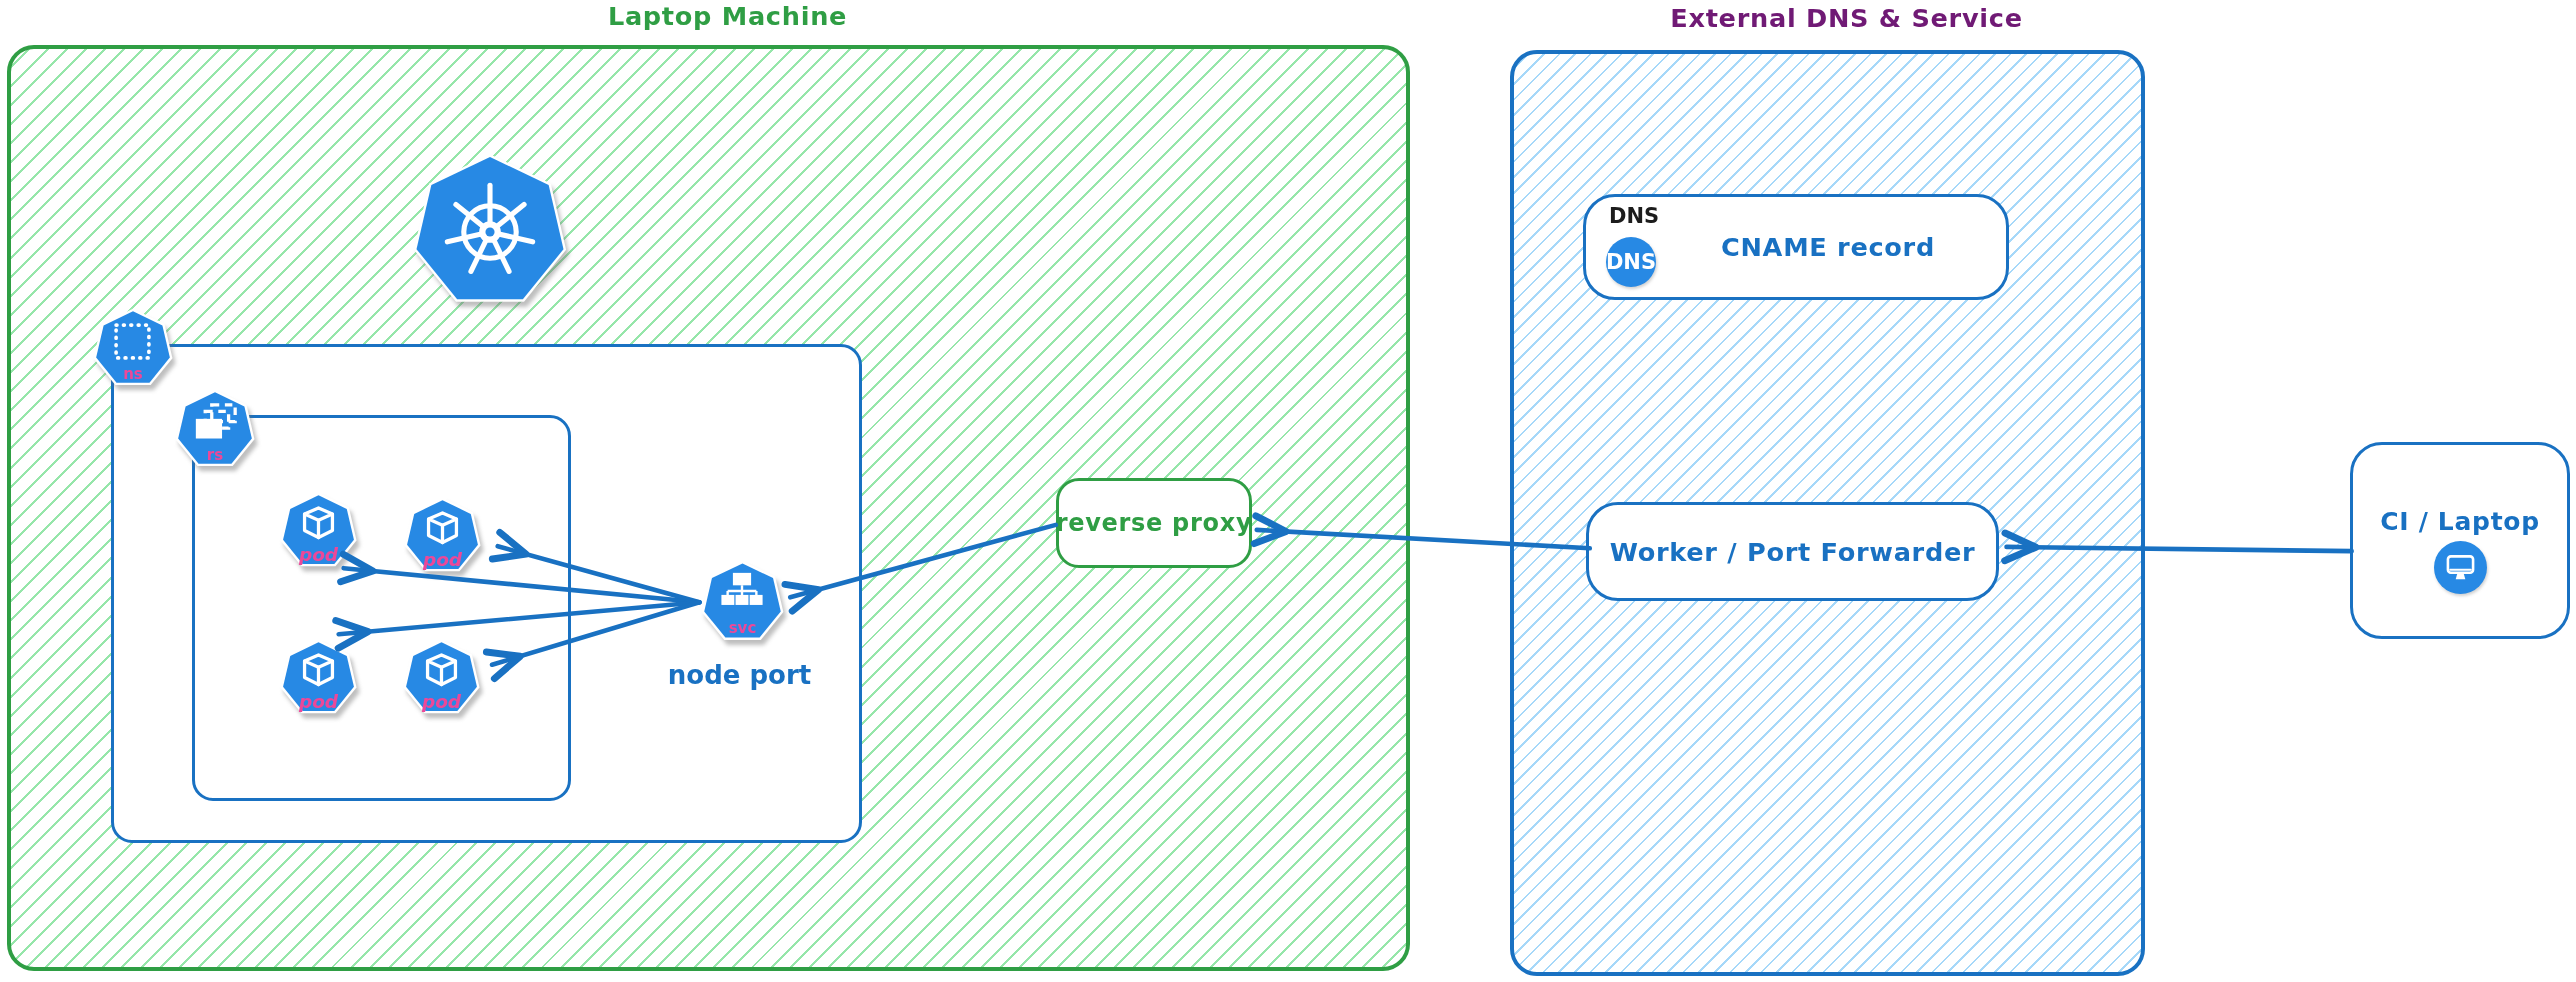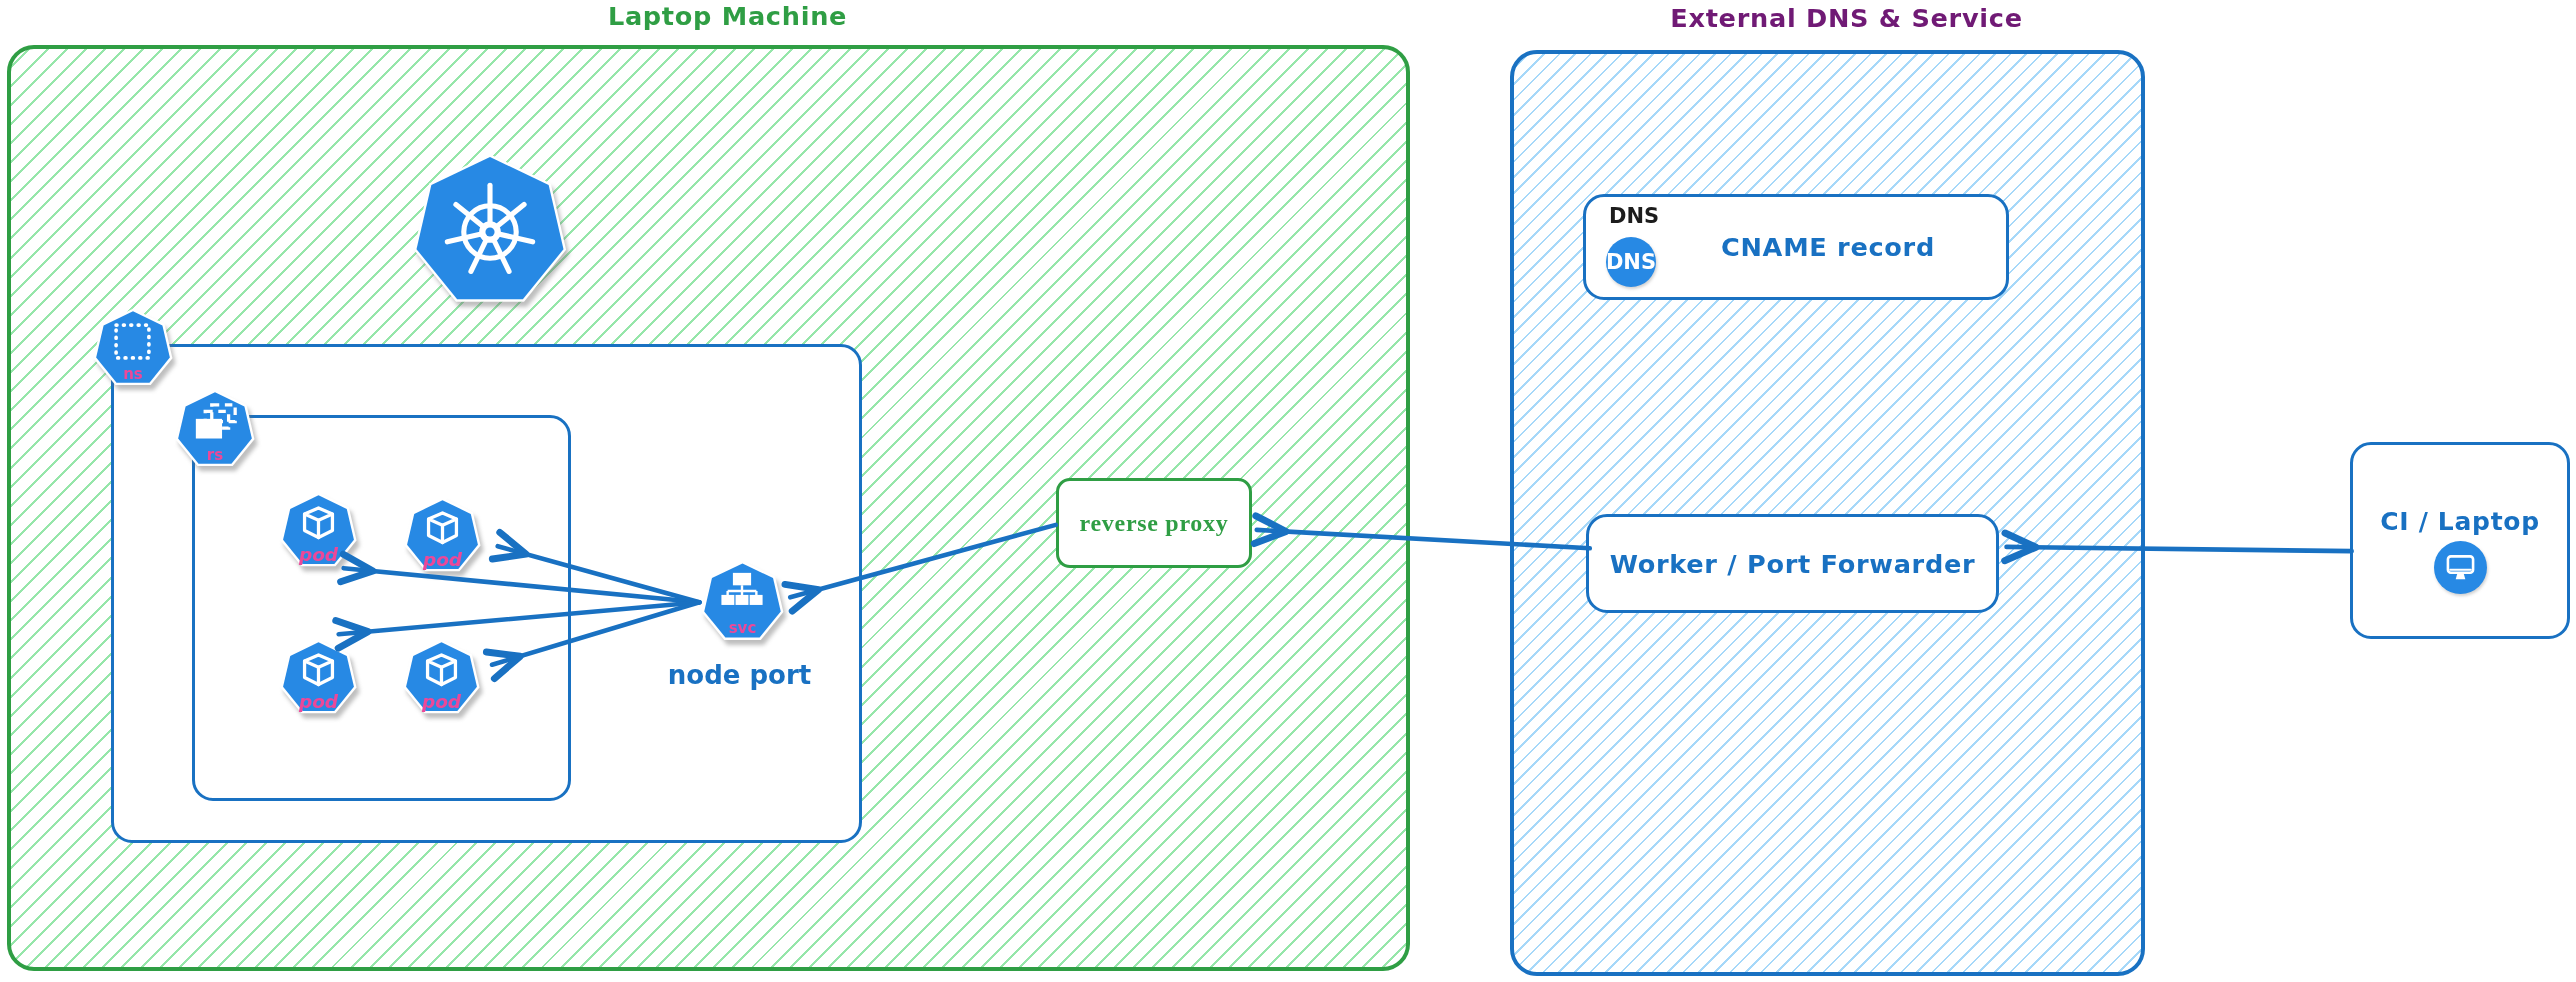--- a/index.html
+++ b/index.html
@@ -9,24 +9,24 @@
   .region{position:absolute;box-sizing:border-box;background-color:#fff;}
   .region.green{border:4.3px solid #2f9e44;border-radius:27px;
     background-image:repeating-linear-gradient(135deg, transparent 0, transparent 11.4px, #96e6aa 11.4px, #96e6aa 13.5px);}
   .region.blue{border:4.3px solid #1971c2;border-radius:27px;
     background-image:repeating-linear-gradient(135deg, transparent 0, transparent 9.2px, #a6d8f9 9.2px, #a6d8f9 11px);}
   .region-title{position:absolute;text-align:center;font-weight:bold;font-size:25.6px;letter-spacing:0.7px;}
   .region-title.green{color:#2f9e44;}
   .region-title.blue{color:#701a75;}
   
   .wbox{position:absolute;box-sizing:border-box;background:#fff;border:3.6px solid #1971c2;border-radius:21px;}
-  .card{position:absolute;box-sizing:border-box;background:#fff;border:3.6px solid #1971c2;border-radius:21px;
+  .card{position:absolute;box-sizing:border-box;background:#fff;border:3.6px solid #1971c2;border-radius:32px;
         display:flex;align-items:center;justify-content:center;}
   .card-label{font-weight:bold;font-size:25.6px;color:#1971c2;letter-spacing:0.7px;white-space:nowrap;}
-  .card.greenb{border-color:#2f9e44;border-radius:14px;font-family:Liberation Serif, serif;}
+  .card.greenb{border-color:#2f9e44;border-radius:23px;}
   .card.greenb .card-label{color:#2f9e44;font-size:24px;}
   
   .hept{position:absolute;filter:drop-shadow(3.6px 5px 2.1px rgba(110,110,110,.45));}
   .hept .outer,.hept .inner{position:absolute;
     clip-path:polygon(50% 2%,87.5% 20%,97% 61%,71% 93%,29% 93%,3% 61%,12.5% 20%);}
   .hept .outer{inset:0;background:#fff;}
   .hept .inner{inset:2.8px;background:#2789e4;}
   .hept svg{position:absolute;}
   .hept-label{position:absolute;width:100%;text-align:center;color:#ec4899;font-weight:bold;}
   .pod-label{bottom:9%;font-size:18.5px;font-style:italic;}
@@ -58,21 +58,21 @@
   </div>
 
   <div class="card" style="left:1583px;top:194px;width:426px;height:106px;">
     <span class="dns-corner" style="left:23px;top:7px;">DNS</span>
     <div class="circle-badge" style="left:20px;top:40px;width:50px;height:50px;">
       <span>DNS</span>
     </div>
     <span class="card-label" style="margin-left:64px;">CNAME record</span>
   </div>
 
-  <div class="card" style="left:1586px;top:514px;width:413px;height:99px;">
+  <div class="card" style="left:1586px;top:502px;width:413px;height:99px;">
     <span class="card-label">Worker / Port Forwarder</span>
   </div>
 
   <div class="card" style="left:2350px;top:442px;width:220px;height:197px;flex-direction:column;">
     <span class="card-label" style="font-size:25px;margin-top:20px;">CI / Laptop</span>
     <div class="circle-badge" style="position:static;width:53px;height:53px;margin-top:5.7px;">
       <svg width="37" height="37" viewBox="0 0 100 100" fill="none" stroke="#fff" stroke-width="7" stroke-linejoin="round" stroke-linecap="round">
         <rect x="16" y="20" width="68" height="44" rx="8"></rect>
         <line x1="22" y1="56" x2="78" y2="56" stroke-width="5"></line>
         <polygon points="42,64 58,64 63,82 37,82" fill="#fff" stroke="none"></polygon>

